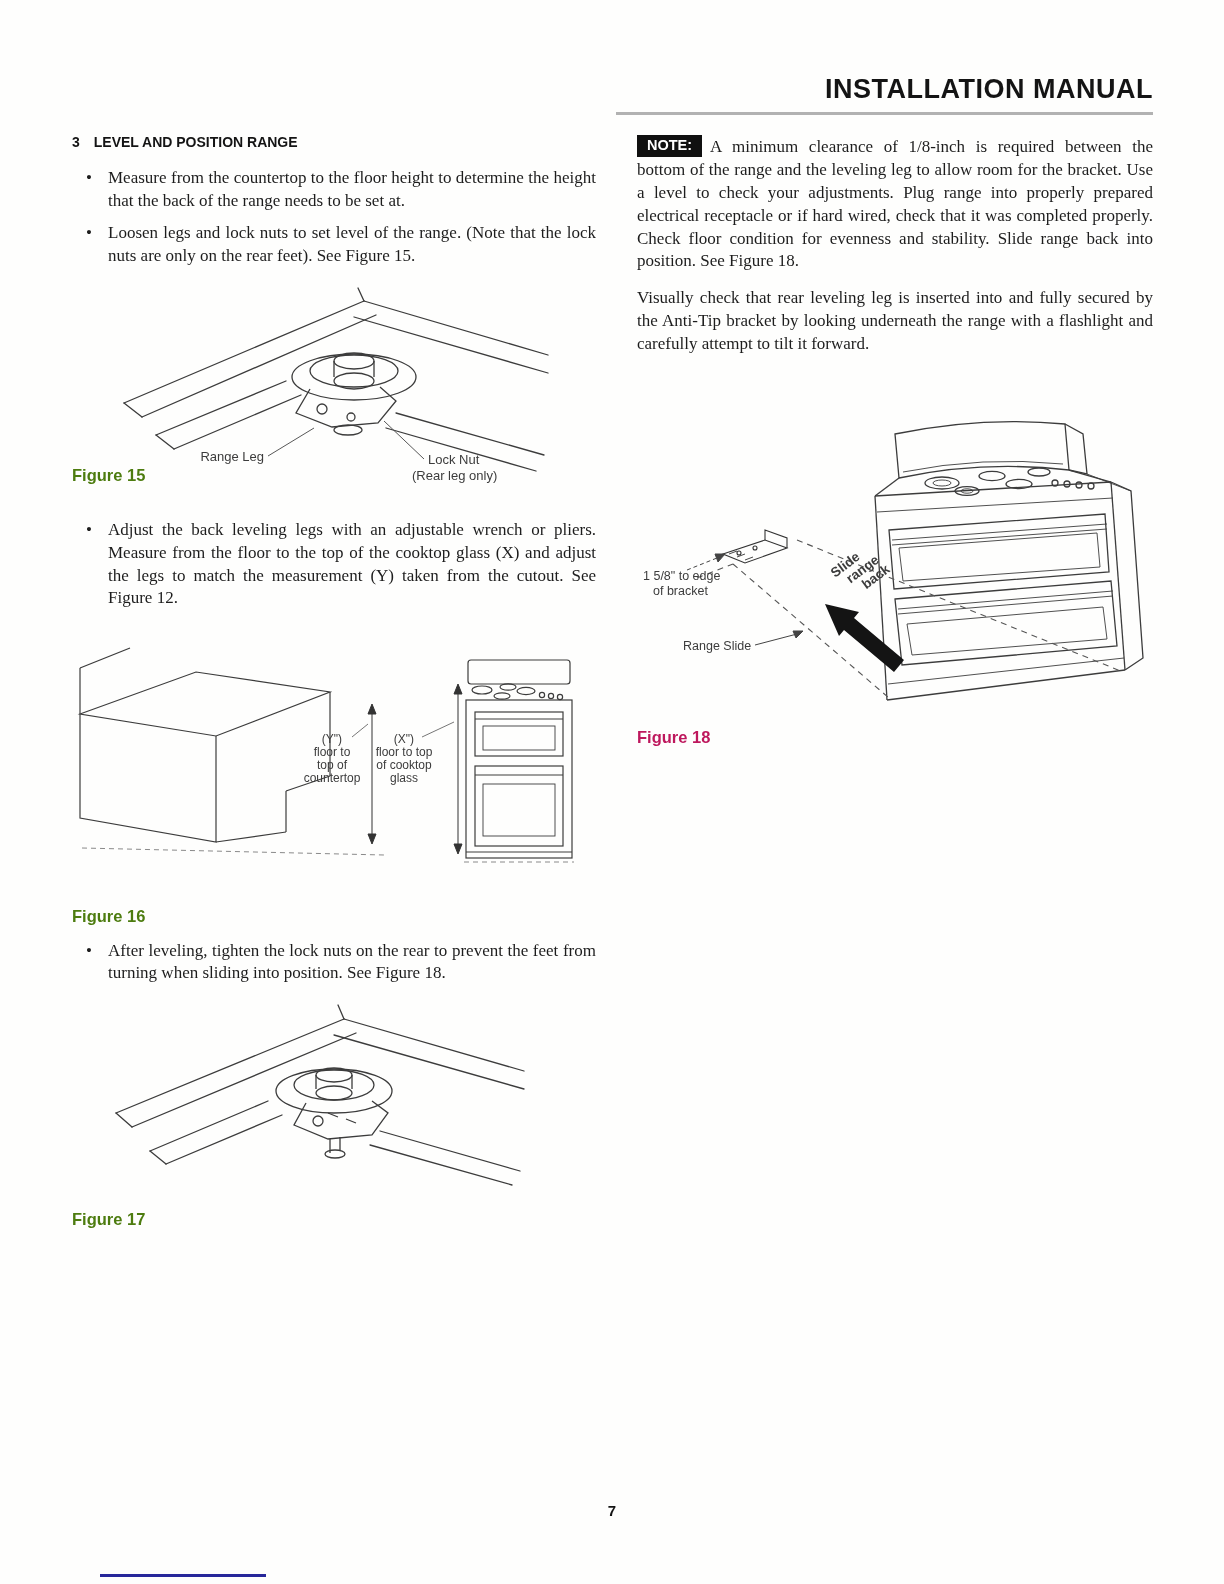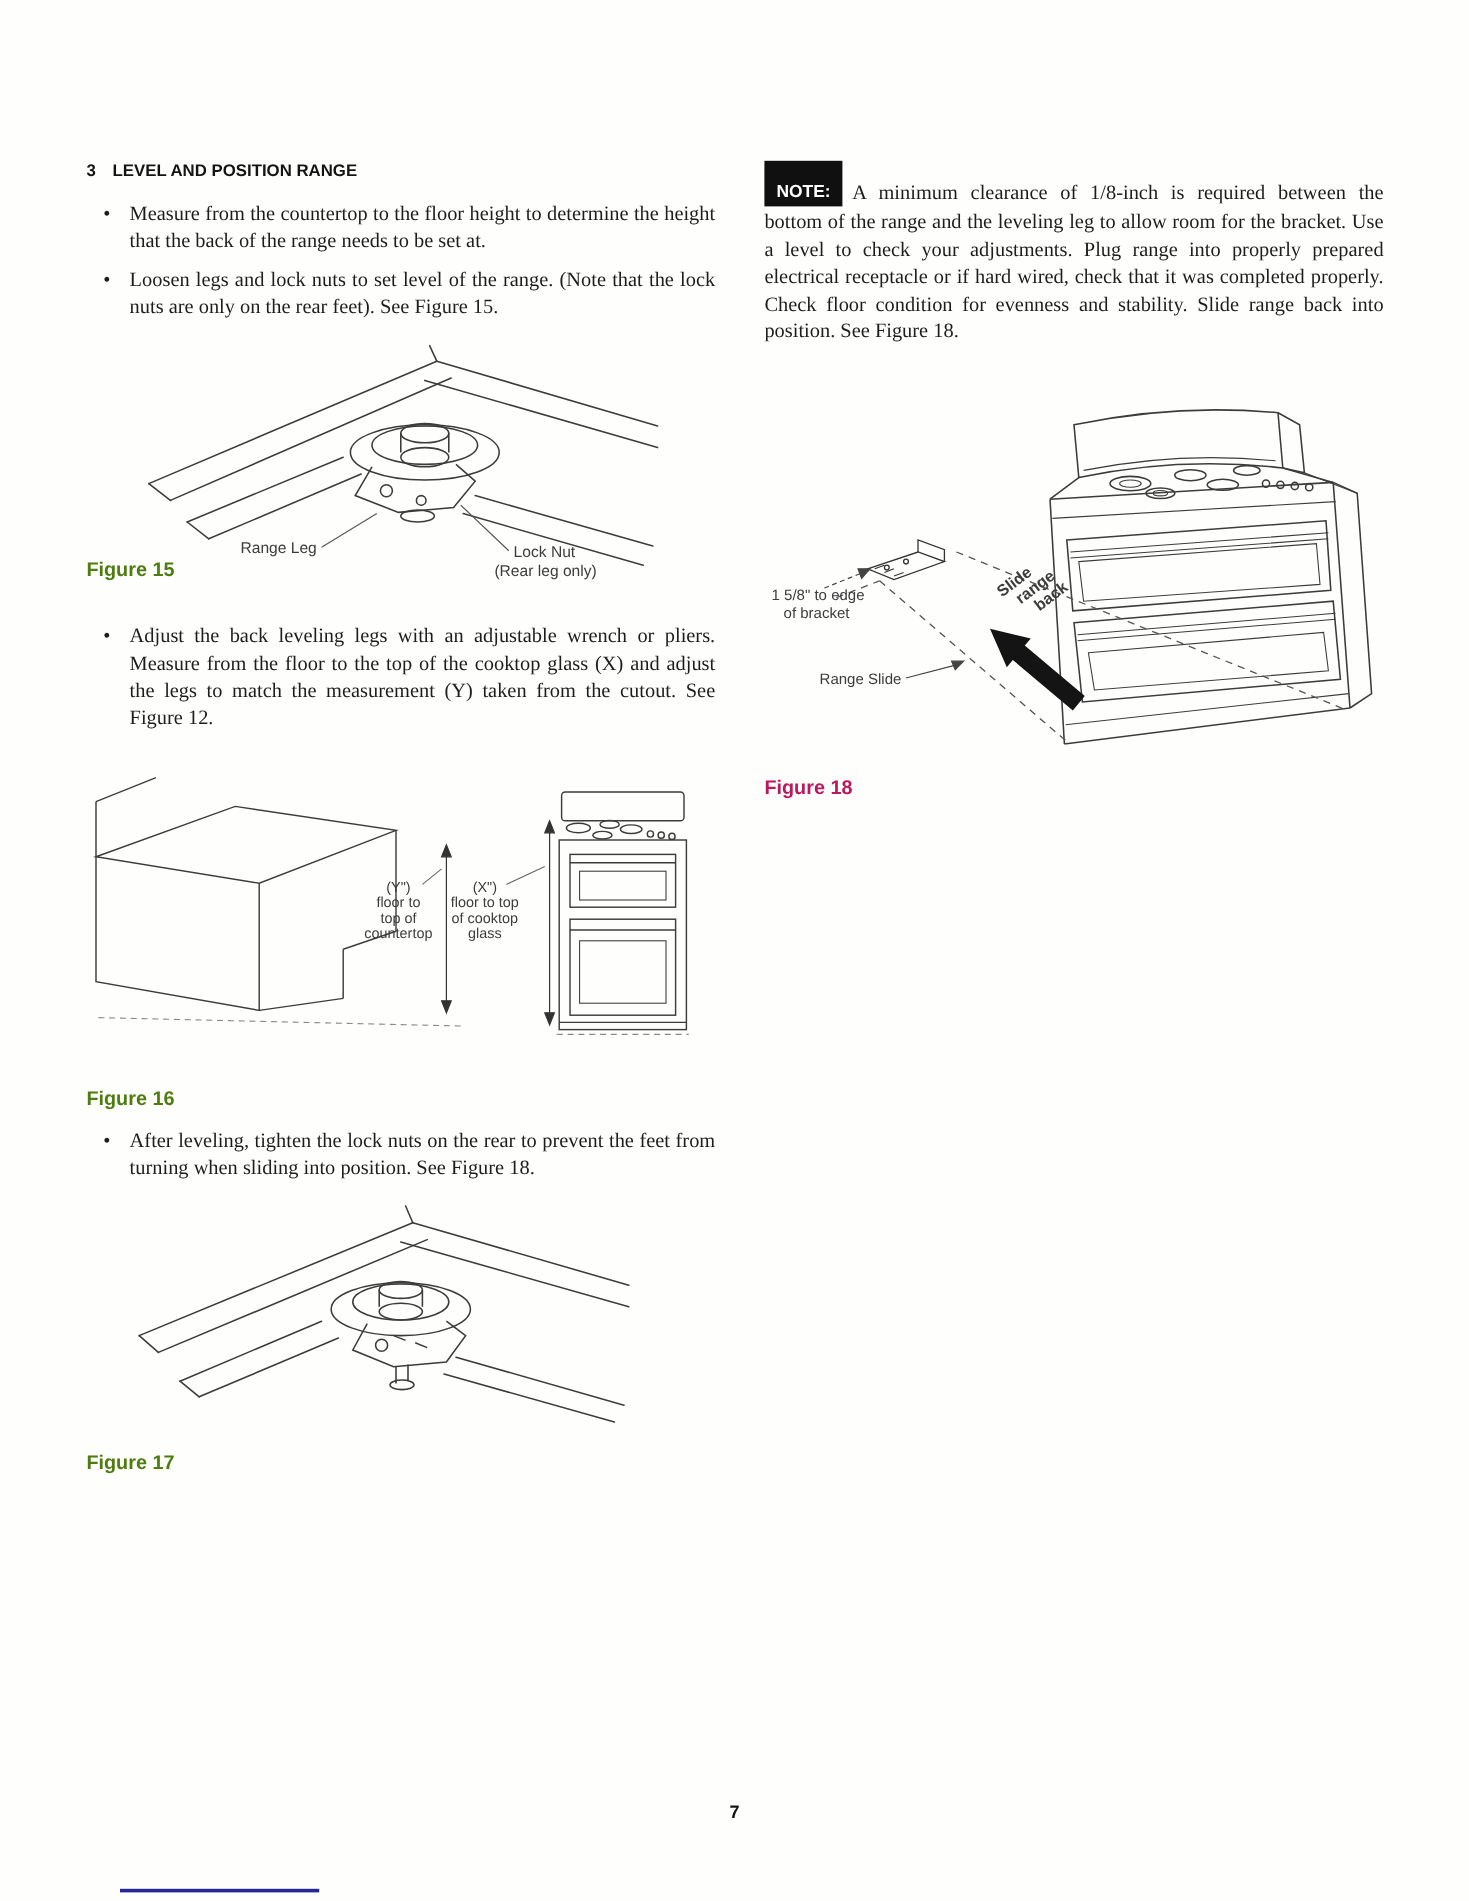--- a/index.html
+++ b/index.html
@@ -65,21 +65,21 @@
     color: #be185d;
   }
   .para { font-size: 17px; line-height: 1.34; text-align: justify; margin-bottom: 14px; }
   .note-badge {
     display: inline-block;
     background: #101010;
     color: #ffffff;
     font-family: "Liberation Sans", sans-serif;
     font-weight: bold;
     font-size: 14.5px;
-    padding: 17px 10px 2px;
+    padding: 1px 10px 2px;
     margin-right: 8px;
     position: relative;
     top: -2px;
   }
   svg text { font-family: "Liberation Sans", sans-serif; fill: #3c3c3c; }
   .pageno {
     position: absolute;
     left: 0; width: 100%;
     top: 1502px;
     text-align: center;
@@ -95,20 +95,23 @@
     width: 166px;
     height: 3px;
     background: #27279a;
   }
 </style>
 </head>
 <body>
 
 <div class="page">
 
+  <div class="masthead">
+    <h1>INSTALLATION MANUAL</h1>
+  </div>
 
   <div class="col-left">
 
     <h2 class="section">
       <span class="num">3</span><span>LEVEL AND POSITION RANGE</span>
     </h2>
 
     <div class="bullet">
       <span class="dot">•</span>
       <span>Measure from the countertop to the floor height to determine the height that the back of the range needs to be set at.</span>
@@ -257,20 +260,21 @@
     </div>
 
   </div>
 
   <div class="col-right">
 
     <p class="para">
       <span class="note-badge">NOTE:</span><span>A minimum clearance of 1/8-inch is required between the bottom of the range and the leveling leg to allow room for the bracket. Use a level to check your adjustments. Plug range into properly prepared electrical receptacle or if hard wired, check that it was completed properly. Check floor condition for evenness and stability. Slide range back into position. See Figure 18.</span>
     </p>
 
+    <p class="para" style="margin-bottom:26px;">Visually check that rear leveling leg is inserted into and fully secured by the Anti-Tip bracket by looking underneath the range with a flashlight and carefully attempt to tilt it forward.</p>
 
     <div class="figure" style="height:338px; margin-top:10px;">
       <svg width="515" height="336" viewBox="0 0 515 336">
         <g stroke="#3c3c3c" stroke-width="1.3" fill="none">
 
           <path d="M258 52 Q344 34 428 42 L432 88 Q346 78 262 96 Z"></path>
           <path d="M266 90 Q346 74 426 82" stroke-width="0.9"></path>
           <path d="M428 42 L446 52 L450 92 L432 88"></path>
 
           <path d="M262 96 L238 114"></path>

